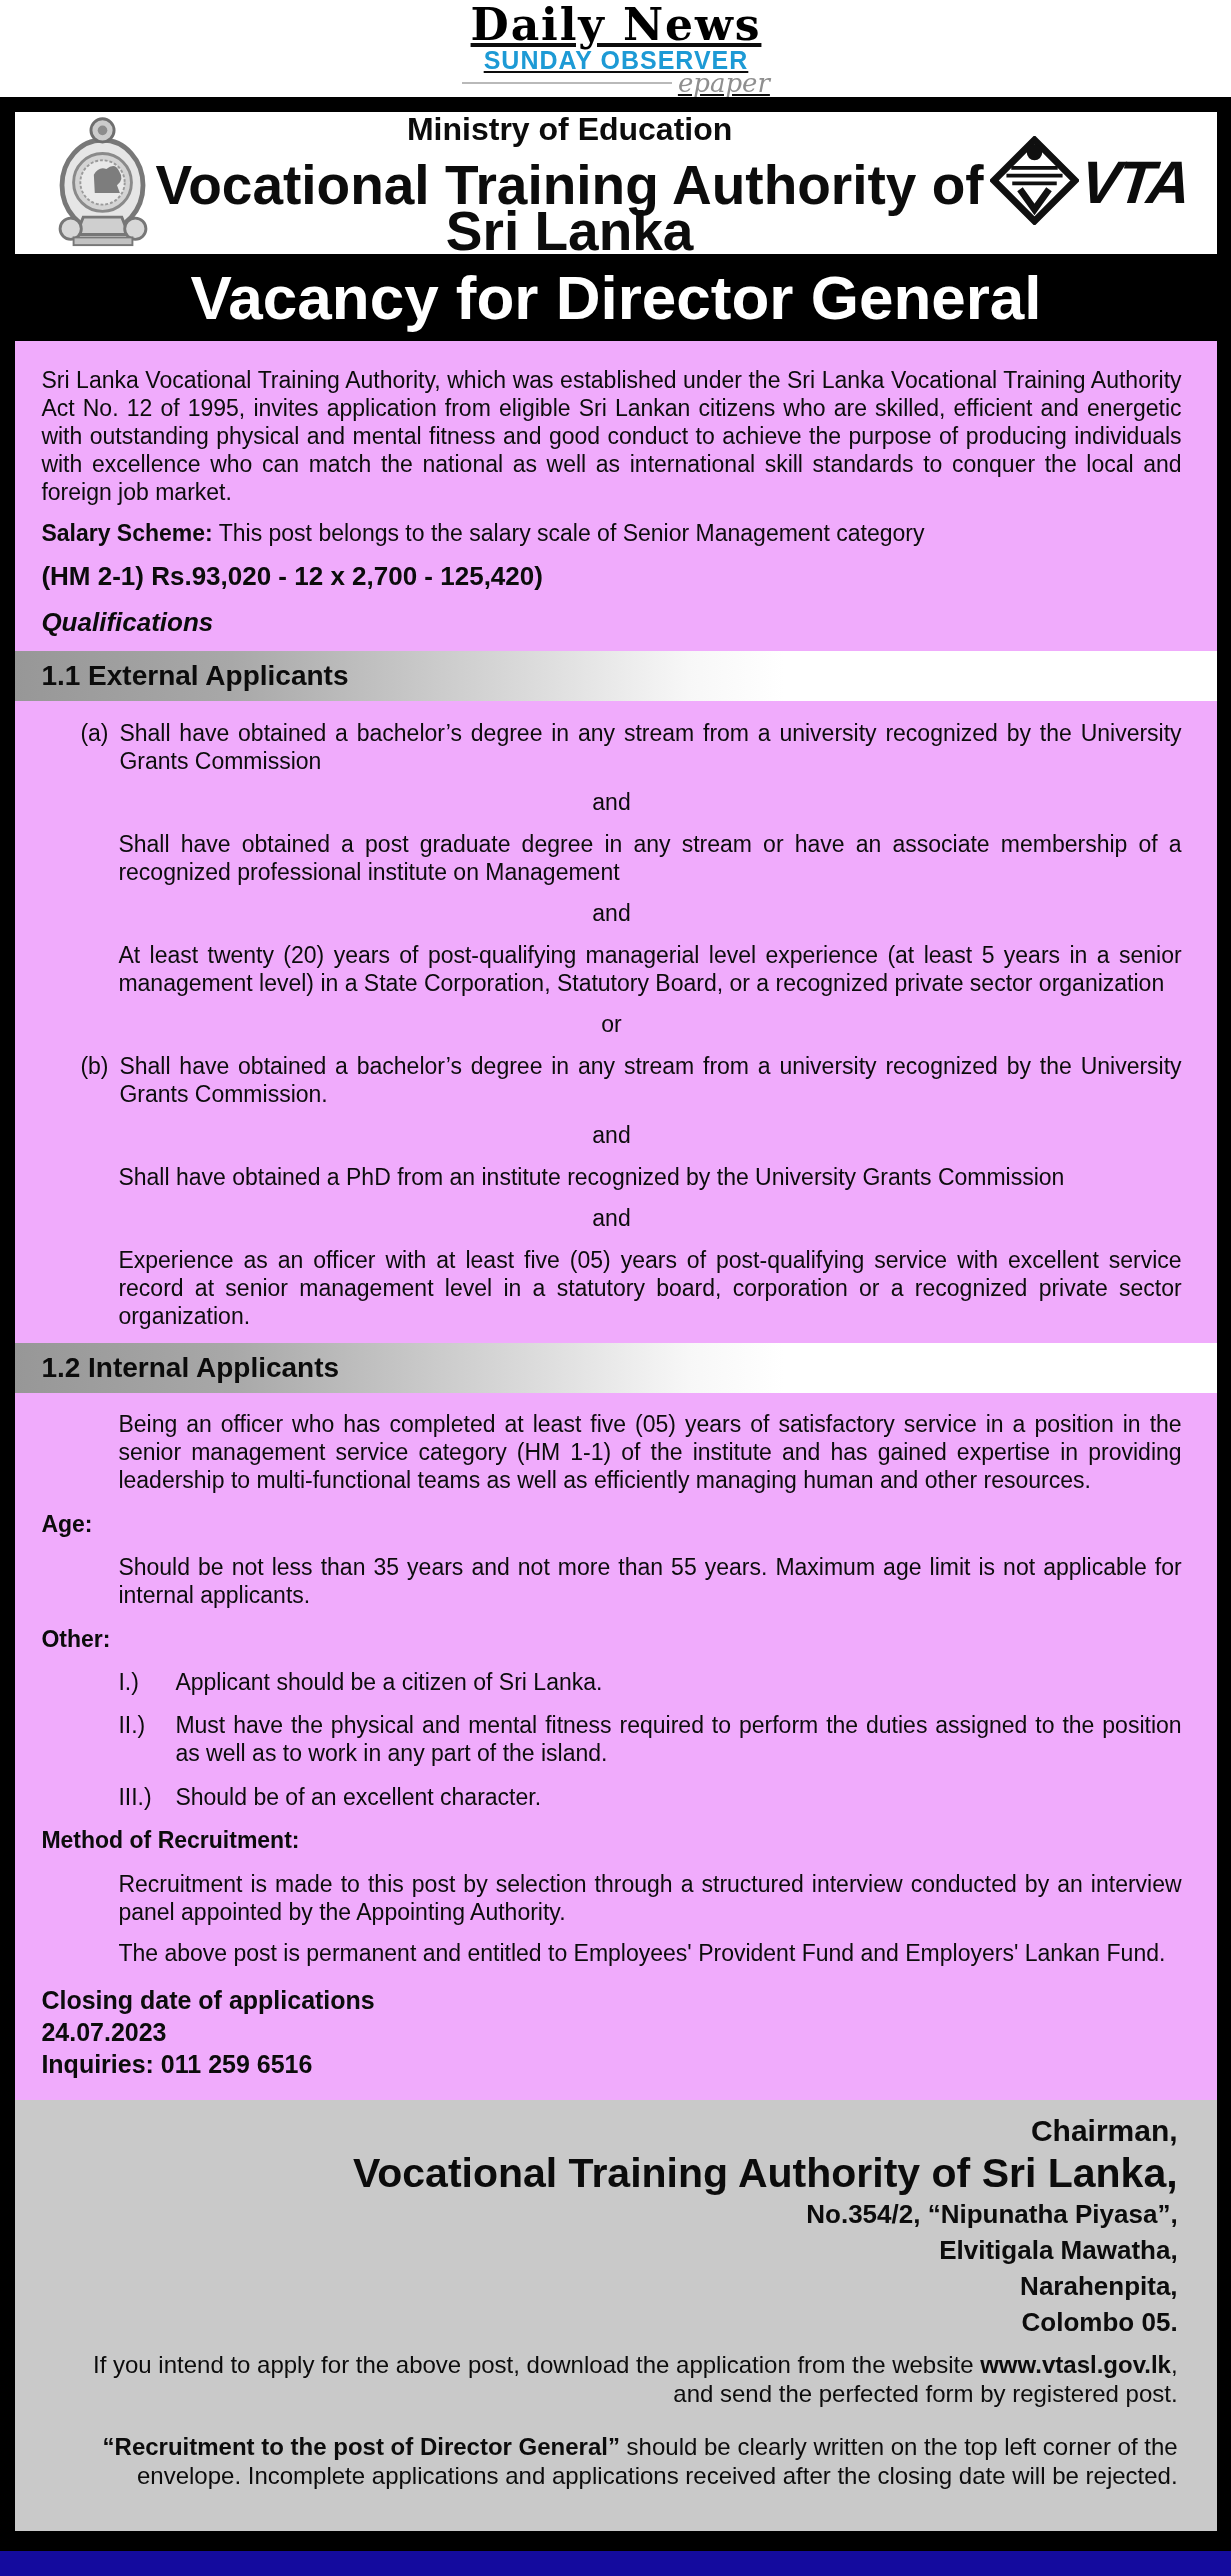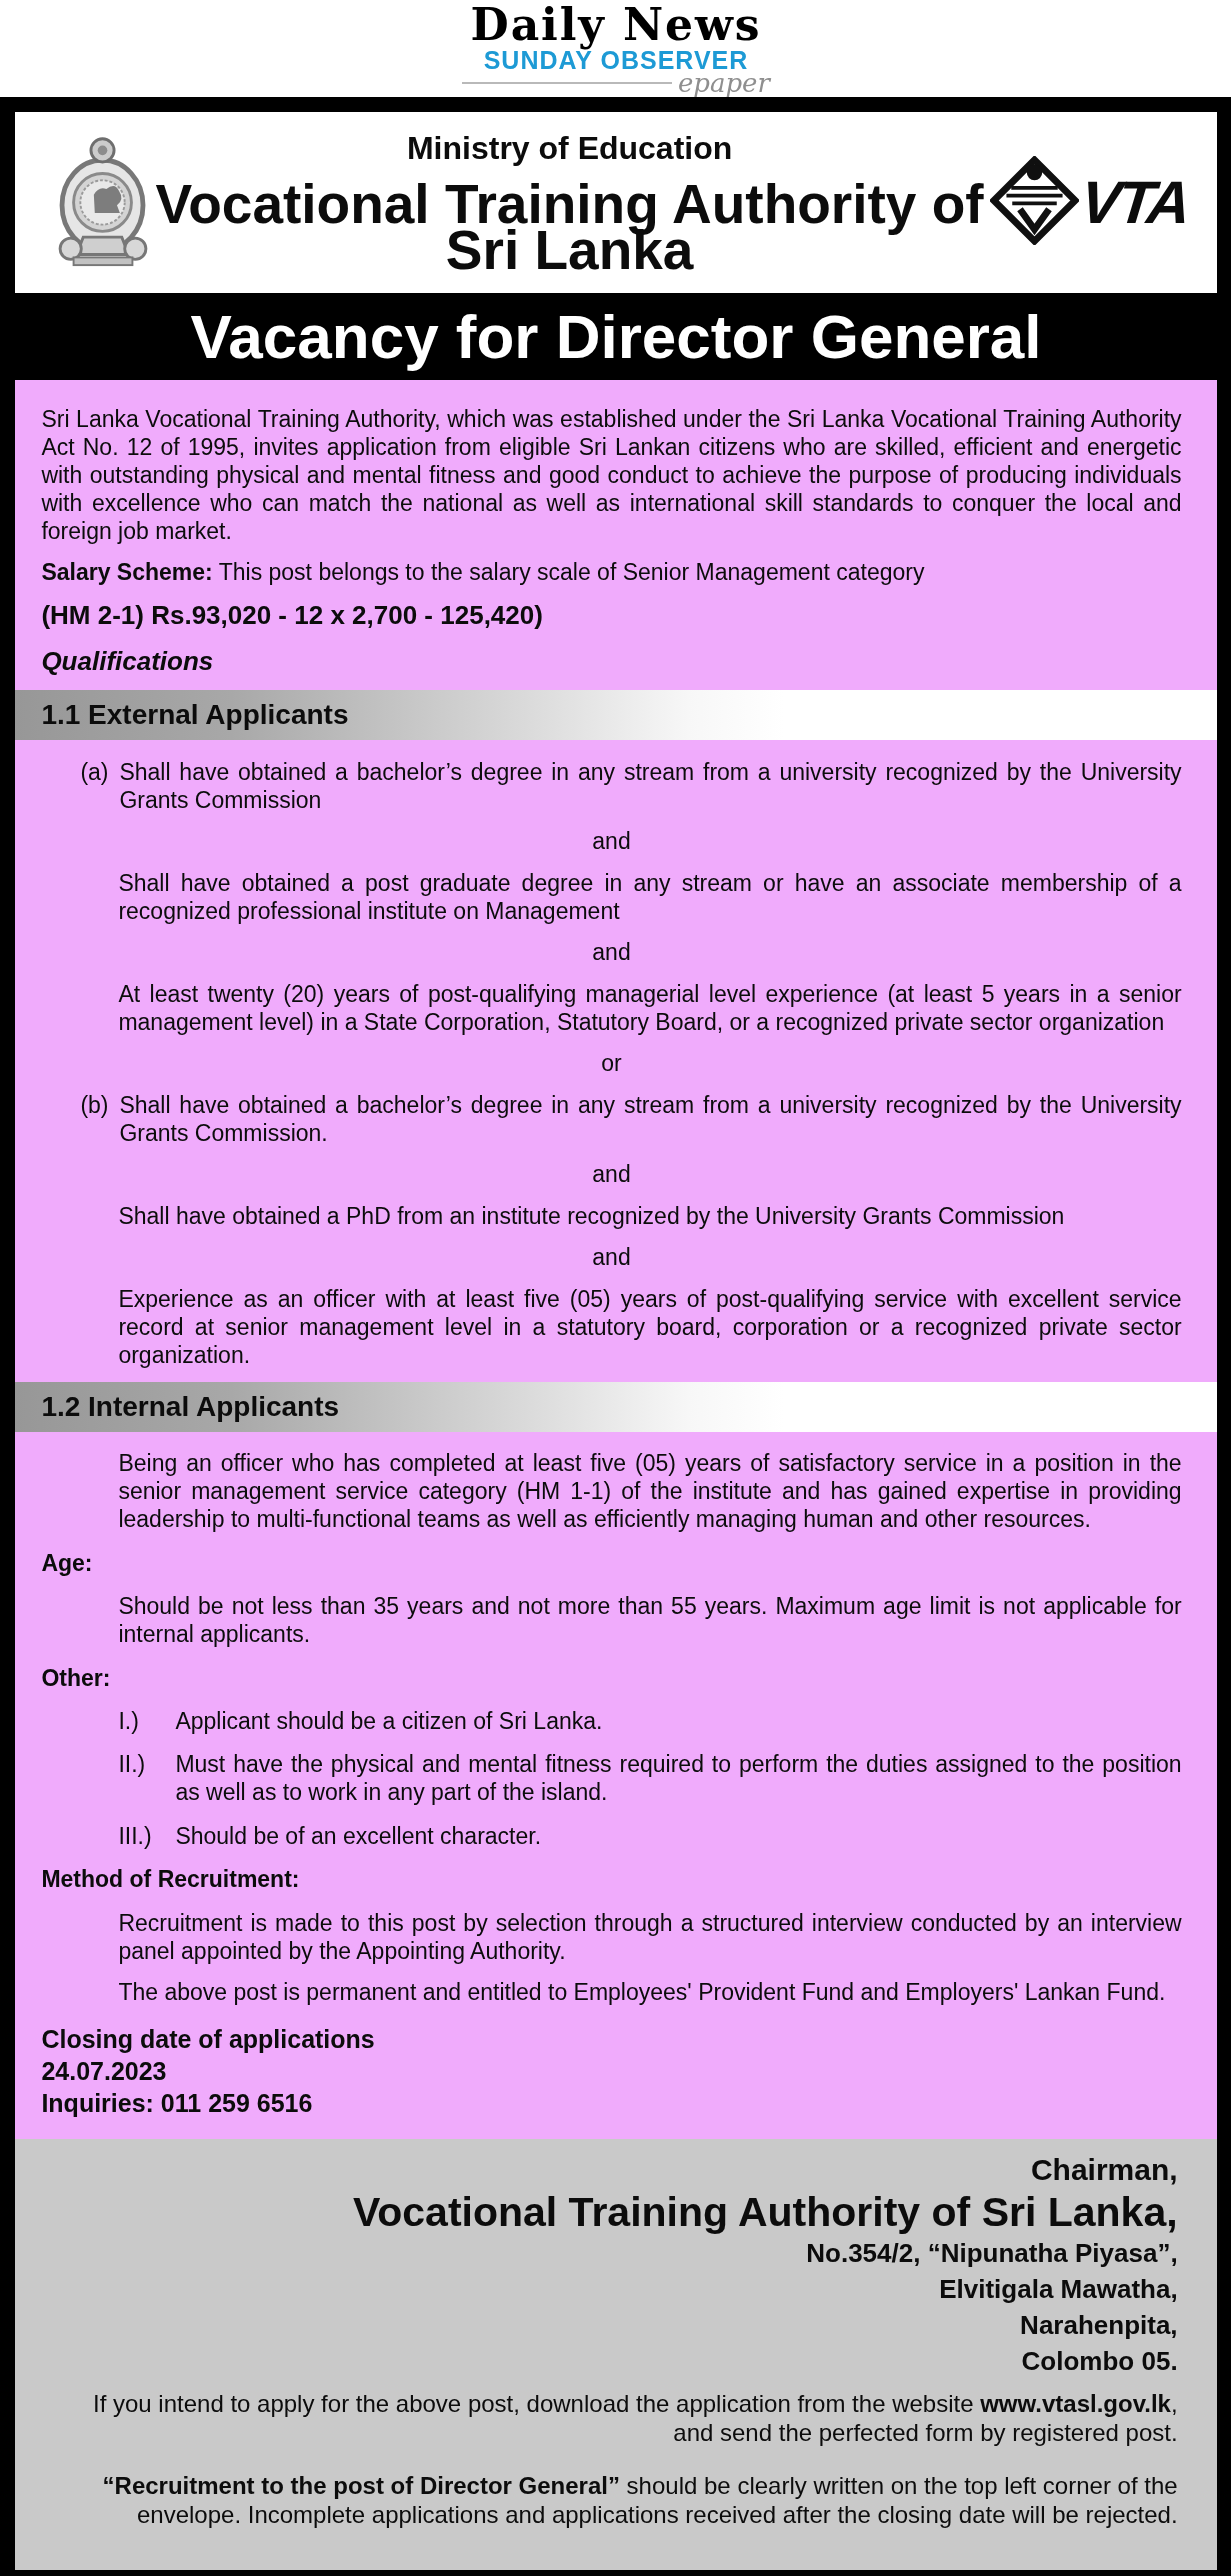--- a/index.html
+++ b/index.html
@@ -1,33 +1,33 @@
 <!DOCTYPE html>
 <html><head>
 <meta charset="utf-8">
 <style>
   html,body { margin:0; padding:0; background:#ffffff; }
   body { width:1232px; font-family:"Liberation Sans", sans-serif; color:#0c0c0c; }
 
   
   .masthead { height:97px; display:flex; flex-direction:column; align-items:center;
-              padding-top:2.9px; box-sizing:border-box; background:#fff; }
+              padding-top:2.9px; box-sizing:border-box; background:#fff;text-decoration:underline; }
   .dn-logo { font-family:"DejaVu Serif", serif; font-weight:bold; font-size:44px;
              line-height:44px; letter-spacing:1.9px; color:#000; }
   .so-logo { color:#1d9ad5; font-weight:bold; font-size:25px; line-height:26px;
              letter-spacing:1px; }
   .ep-row { display:flex; align-items:center; margin-top:-2.9px;justify-content:flex-end; }
   .ep-line { width:210px; height:2.9px; background:#b9b9b9; margin-right:5.8px; }
   .ep-logo { font-family:"DejaVu Serif", serif; font-style:italic; color:#8f8f8f;
              font-size:26px; line-height:26px; }
 
   
   .frame { background:#000; padding:14.5px 15.4px 19.3px 15.4px; }
 
-  .header-box { background:#fff; height:181px; display:flex; align-items:center;
+  .header-box { background:#fff; height:142px; display:flex; align-items:center;
                 box-sizing:border-box; padding:0 29px 0 42px; }
   .titles { flex:1; text-align:center; }
   .title-ministry { font-size:32px; font-weight:bold; line-height:35px; }
   .title-authority { font-size:55px; font-weight:bold; line-height:46px; margin-top:15px; }
   .vta-logo { display:flex; align-items:center; }
   .vta-text { font-size:60px; font-weight:bold; font-style:italic; letter-spacing:-2.9px;
               transform:skewX(-6deg); margin-left:1.9px; }
 
   .banner { height:87px; display:flex; align-items:center; justify-content:center; }
   .banner-title { color:#fff; font-size:62px; font-weight:bold; letter-spacing:0px; }

